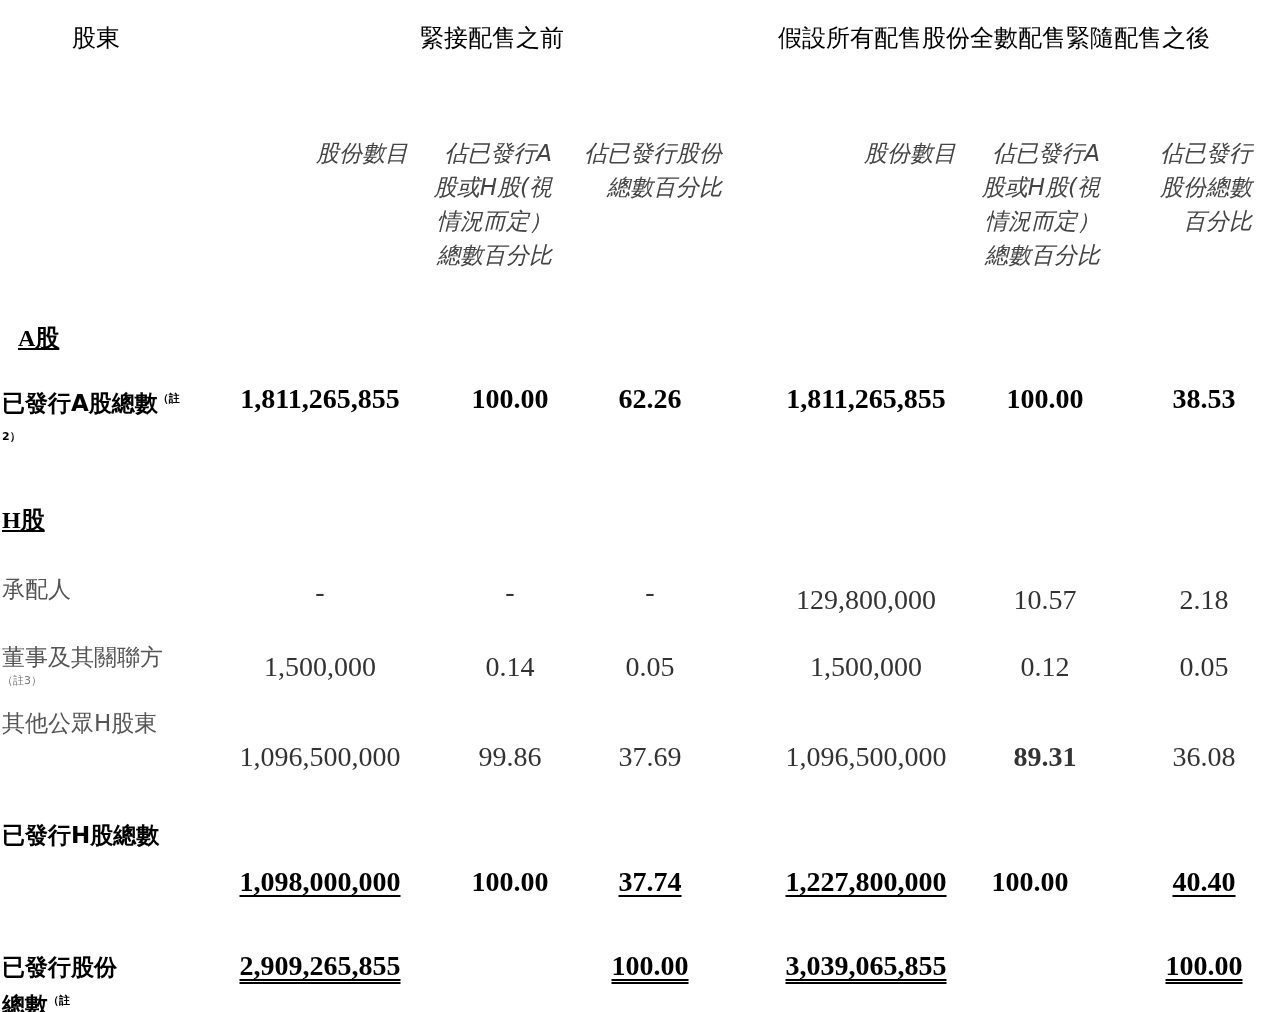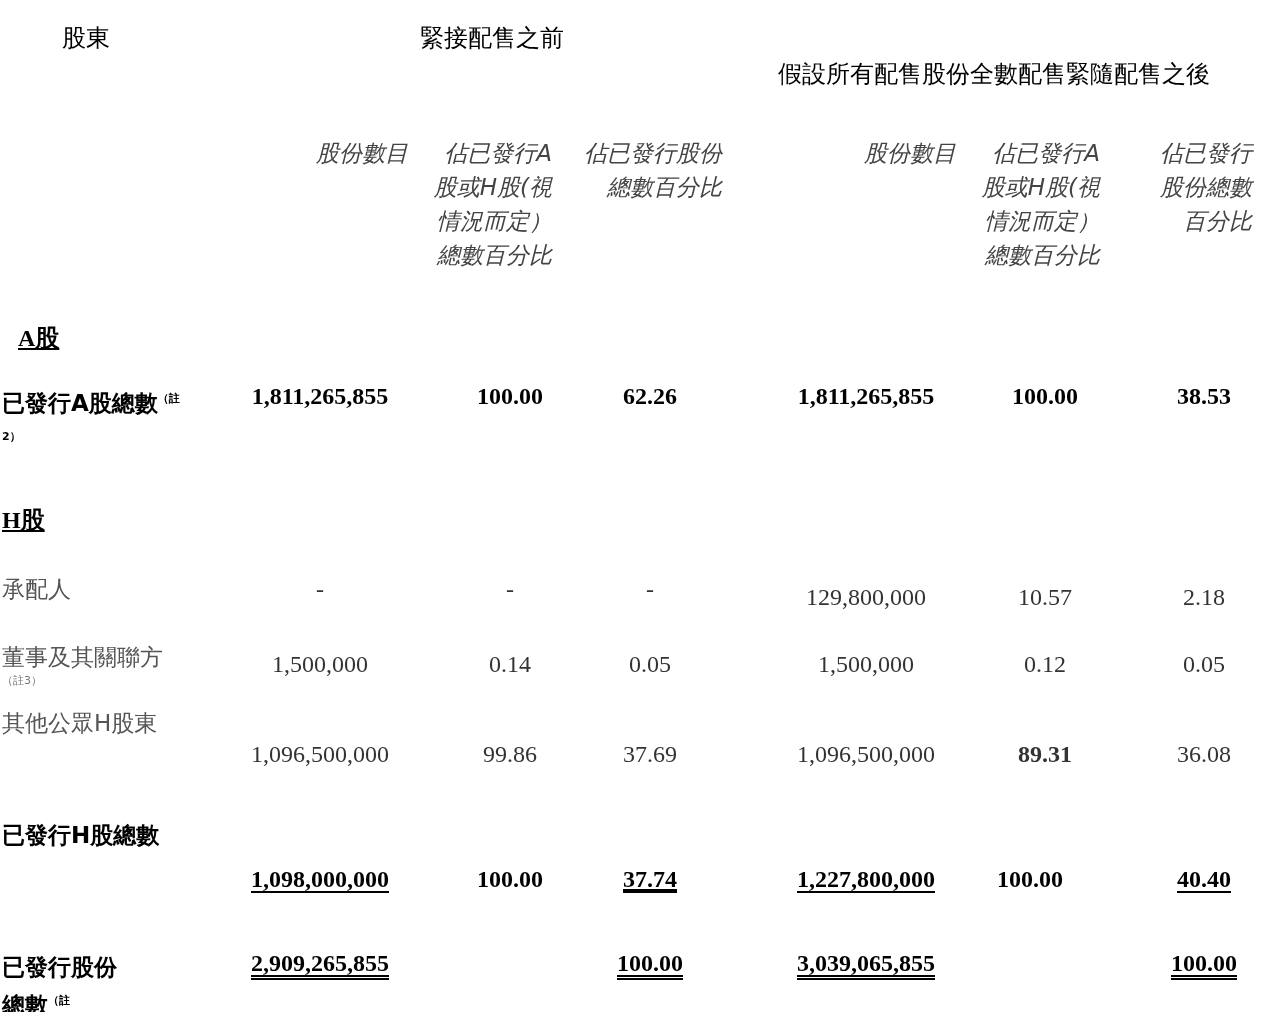--- a/index.html
+++ b/index.html
@@ -13,38 +13,38 @@
       font-family: "DejaVu Sans", "Liberation Sans", sans-serif; font-style: italic;
       font-size: 23px; color: #444; line-height: 34px; text-align: right; white-space: normal;
       top: 136px;
     }
     .sec { font-family: "Liberation Serif", serif; font-weight: bold; font-size: 24px; text-decoration: underline; left: 2px; }
     .lbl { font-family: "DejaVu Sans", "Liberation Sans", sans-serif; font-size: 23px; left: 2px; line-height: 34px; white-space: normal; width: 180px; }
     .lbl.bold { font-weight: bold; }
     .lbl.light { color: #555; }
     .note { font-size: 11px; vertical-align: super; font-weight: bold; }
     .note.light { font-weight: normal; color: #777; }
-    .val { font-size: 24px; text-align: center; }
+    .val { font-size: 28px; text-align: center; }
     .val.bold { font-weight: bold; }
     .val.light { color: #333; }
     .ul { text-decoration: underline; text-decoration-thickness: 2px; text-underline-offset: 4px; }
     .dul { text-decoration: underline double; text-decoration-thickness: 2px; text-underline-offset: 4px; }
     .c1 { left: 230px; width: 180px; }
     .c2 { left: 440px; width: 140px; }
     .c3 { left: 590px; width: 120px; }
     .c4 { left: 776px; width: 180px; }
     .c5 { left: 975px; width: 140px; }
     .c6 { left: 1140px; width: 128px; }
   </style>
 </head>
 <body>
 
-<div class="abs hdr" style="left:62px;text-align:right;">股東</div>
+<div class="abs hdr" style="left:72px;text-align:right;">股東</div>
 <div class="abs hdr" style="left:420px;">緊接配售之前</div>
-<div class="abs hdr" style="left:778px;margin-top:36px;">假設所有配售股份全數配售緊隨配售之後</div>
+<div class="abs hdr" style="left:778px;">假設所有配售股份全數配售緊隨配售之後</div>
 
 <div class="abs sub" style="left:290px;width:118px;">股份數目</div>
 <div class="abs sub" style="left:430px;width:122px;">佔已發行A股或H股(視情況而定）總數百分比</div>
 <div class="abs sub" style="left:584px;width:138px;">佔已發行股份總數百分比</div>
 
 <div class="abs sub" style="left:838px;width:118px;">股份數目</div>
 <div class="abs sub" style="left:978px;width:122px;">佔已發行A股或H股(視情況而定）總數百分比</div>
 <div class="abs sub" style="left:1140px;width:112px;">佔已發行股份總數百分比</div>
 
 <div class="abs sec" style="top:322px;margin-left:16px;">A股</div>
@@ -83,21 +83,21 @@
 <div class="abs val light c1" style="top:741px;">1,096,500,000</div>
 <div class="abs val light c2" style="top:741px;">99.86</div>
 <div class="abs val light c3" style="top:741px;font-family:Liberation Serif, serif;">37.69</div>
 <div class="abs val light c4" style="top:741px;">1,096,500,000</div>
 <div class="abs val light c5" style="top:741px;font-weight:bold;">89.31</div>
 <div class="abs val light c6" style="top:741px;">36.08</div>
 
 <div class="abs lbl bold" style="top:818px;width:165px;">已發行H股總數</div>
 <div class="abs val bold c1" style="top:866px;"><span class="ul">1,098,000,000</span></div>
 <div class="abs val bold c2" style="top:866px;">100.00</div>
-<div class="abs val bold c3" style="top:866px;text-decoration:underline;"><span class="ul">37.74</span></div>
+<div class="abs val bold c3" style="top:866px;"><span class="ul">37.74</span></div>
 <div class="abs val bold c4" style="top:866px;"><span class="ul">1,227,800,000</span></div>
 <div class="abs val bold c5" style="top:866px;left:960px;">100.00</div>
 <div class="abs val bold c6" style="top:866px;"><span class="ul">40.40</span></div>
 
 <div class="abs lbl bold" style="top:950px;width:120px;">
   <span>已發行股份總數</span><span class="note">（註</span>
 </div>
 <div class="abs val bold c1" style="top:950px;"><span class="dul">2,909,265,855</span></div>
 <div class="abs val bold c2" style="top:950px;"></div>
 <div class="abs val bold c3" style="top:950px;"><span class="dul">100.00</span></div>

